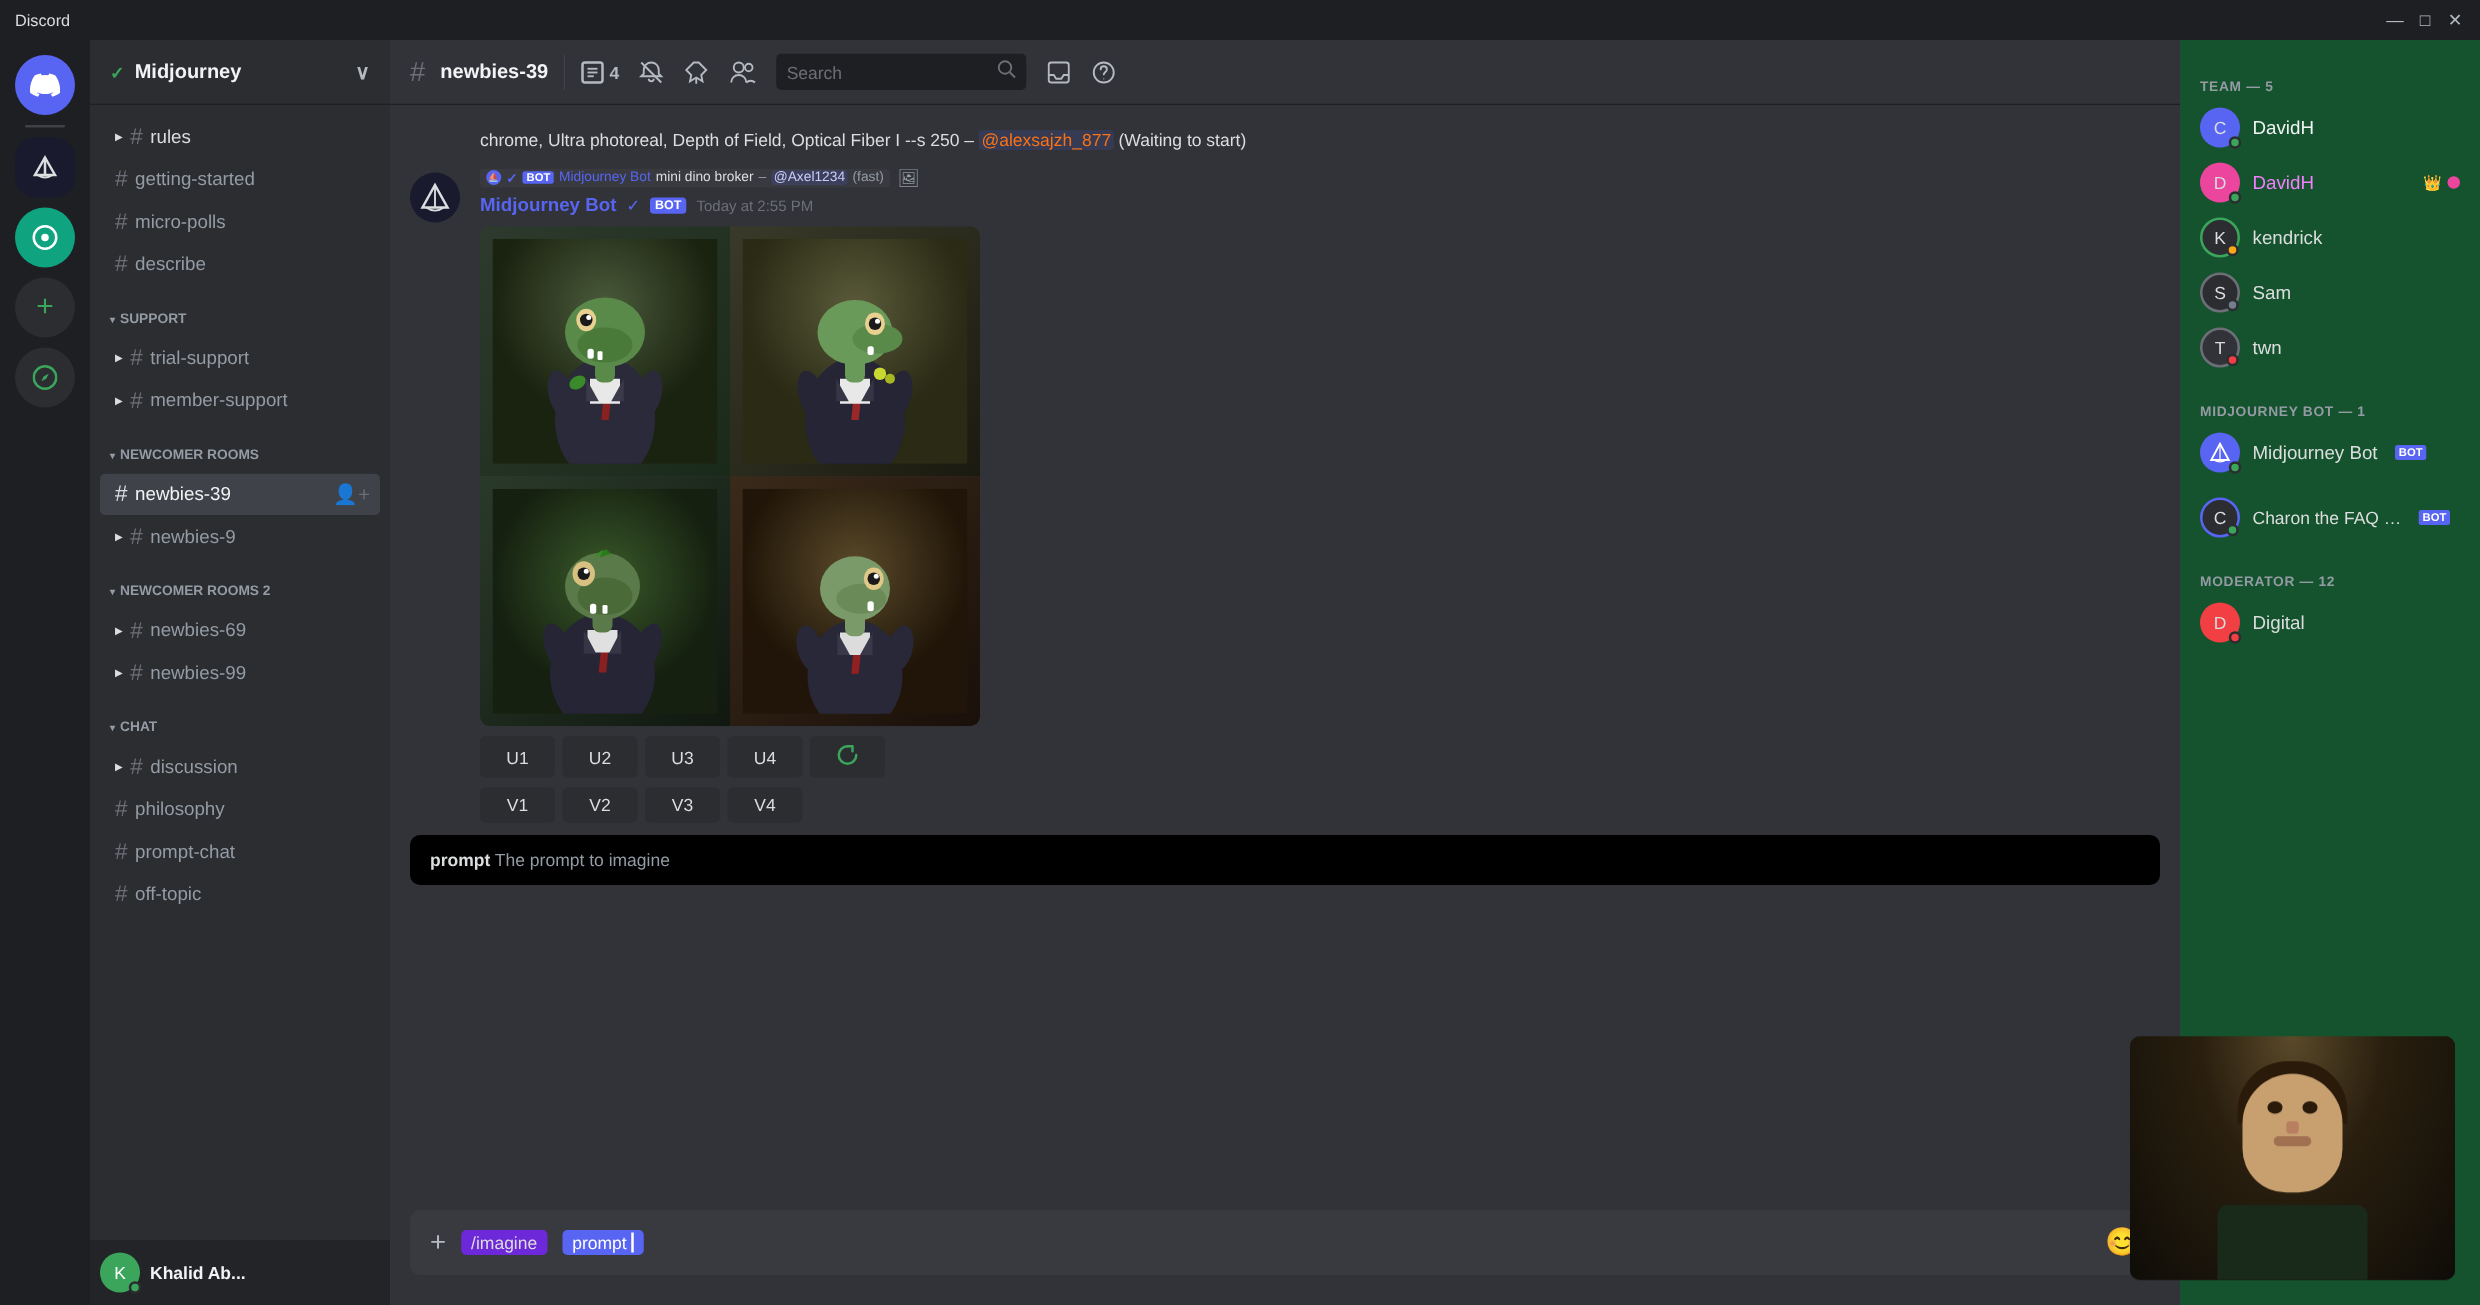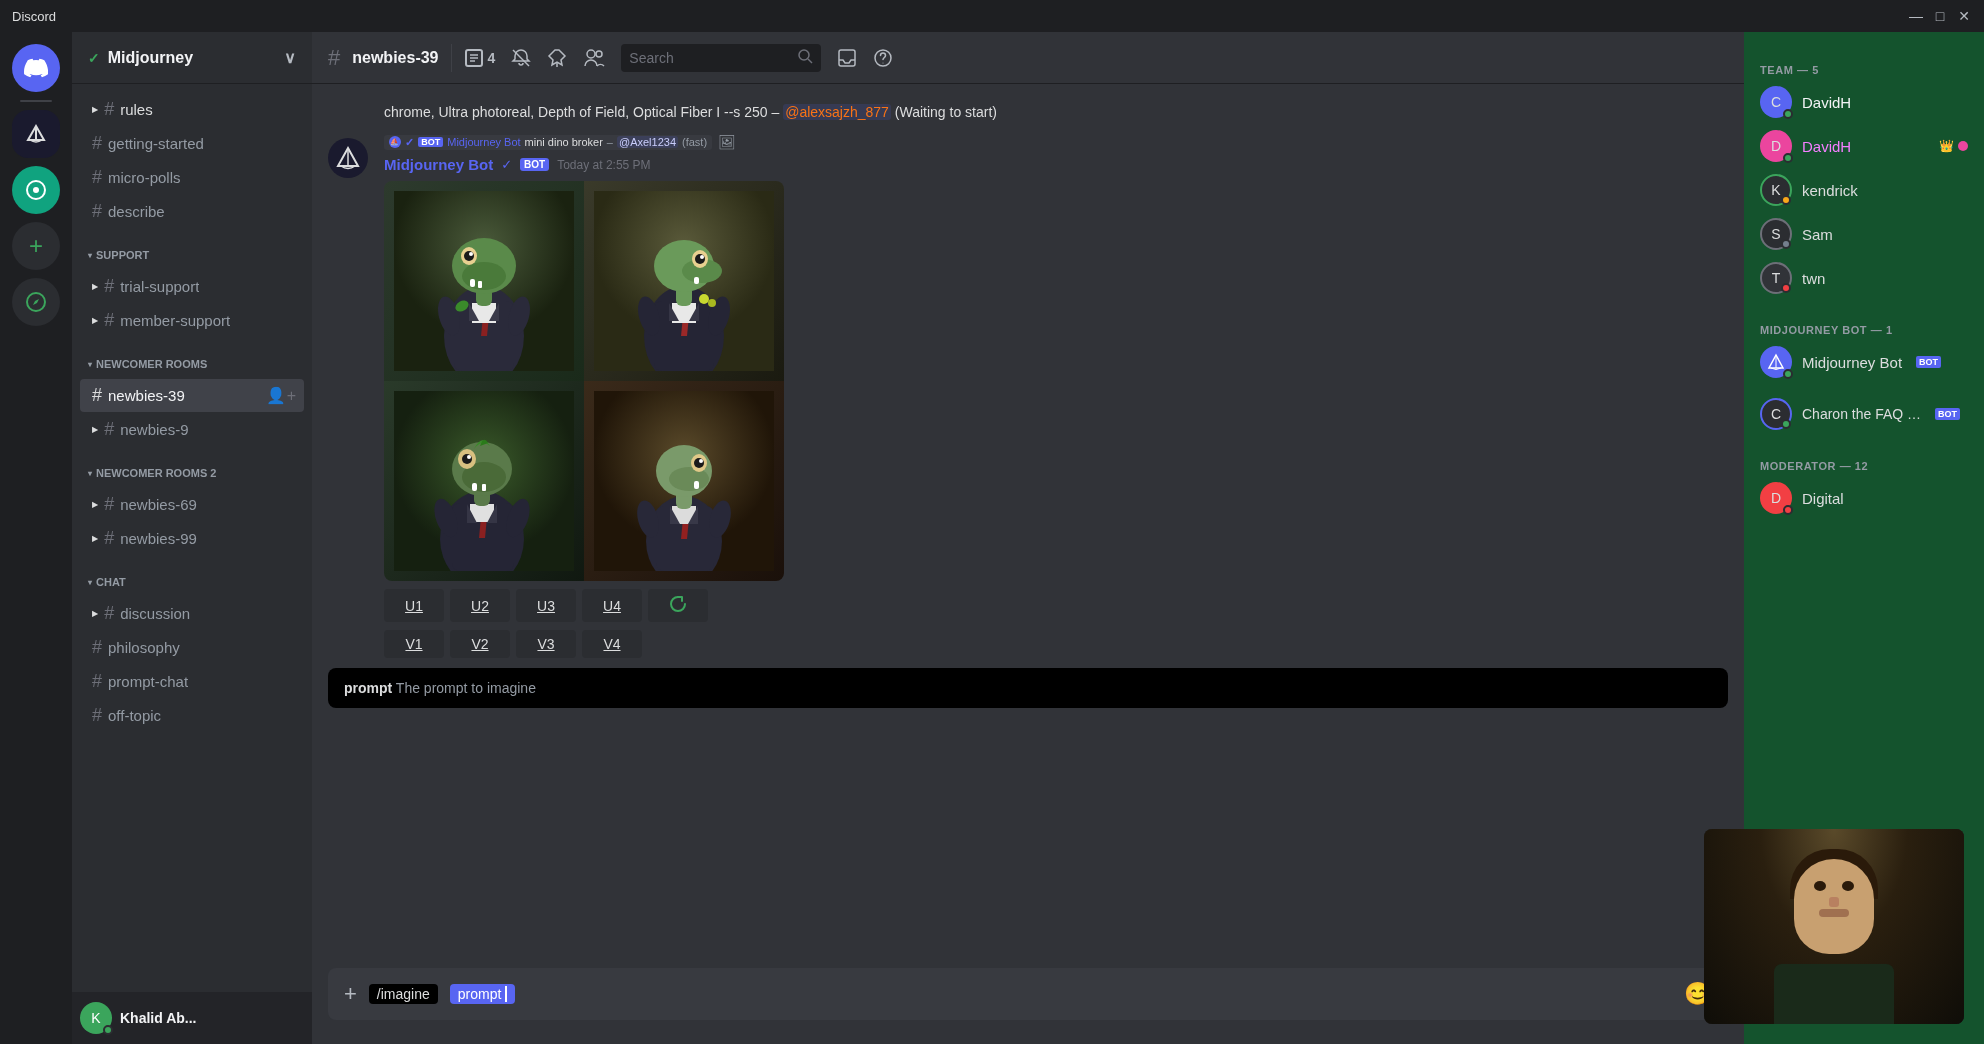--- a/index.html
+++ b/index.html
@@ -368,21 +368,20 @@
       overflow: hidden;
       position: relative;
     }
 
     
     .action-buttons {
       display: flex;
       flex-wrap: wrap;
       gap: 6px;
       margin-top: 8px;
-      text-decoration: underline;
     }
     .action-btn {
       background: #2b2d31;
       border: none;
       color: #dcddde;
       padding: 6px 16px;
       border-radius: 4px;
       cursor: pointer;
       font-size: 14px;
       font-weight: 500;
@@ -422,21 +421,21 @@
     .message-input-box {
       background: #383a40;
       border-radius: 8px;
       display: flex;
       align-items: center;
       padding: 0 16px;
       gap: 12px;
       min-height: 52px;
     }
     .input-command-tag {
-      background: #000000;
+      background: #6d28d9;
       color: #dcddde;
       border-radius: 4px;
       padding: 2px 8px;
       font-size: 14px;
       font-weight: 500;
       flex-shrink: 0;
     }
     .input-prompt-field {
       background: #5865f2;
       color: white;

